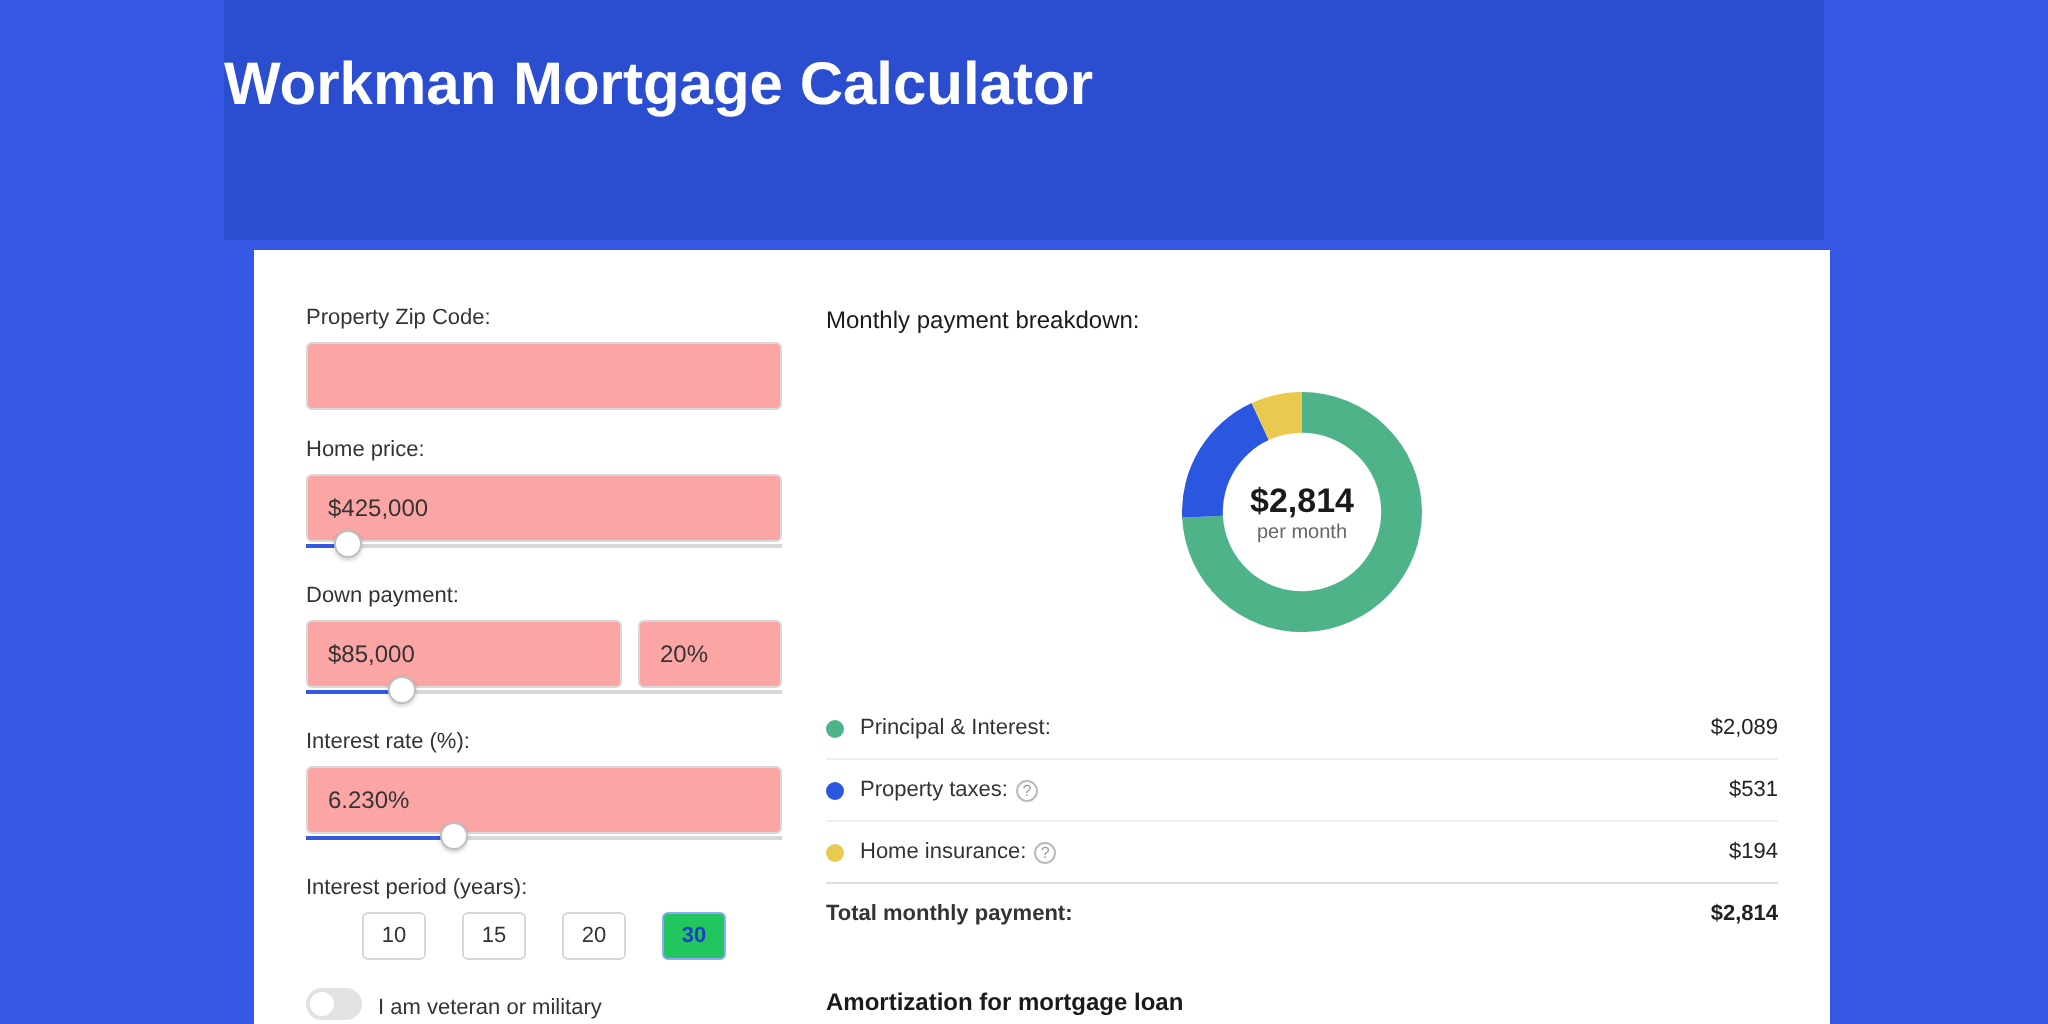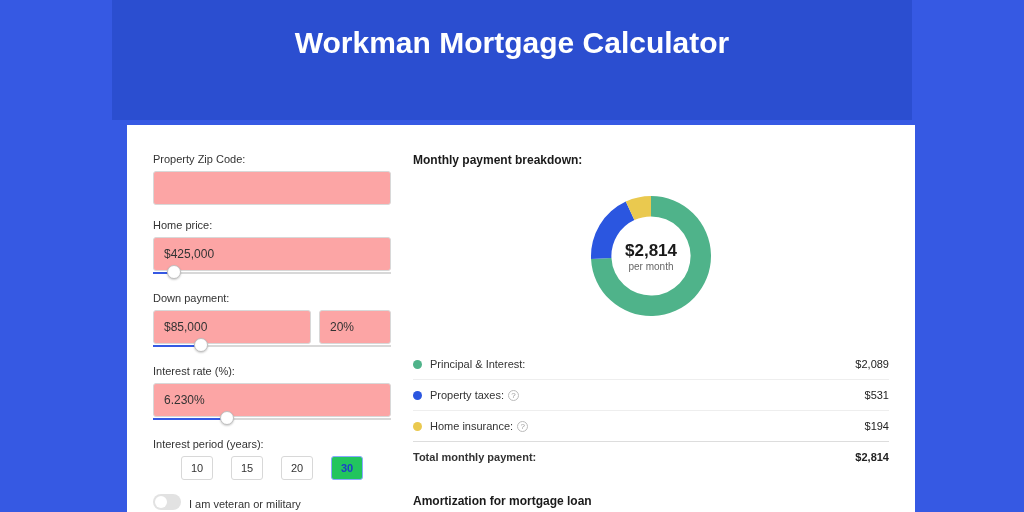--- a/index.html
+++ b/index.html
@@ -15,21 +15,20 @@
     background: #2b4ed0;
     height: 120px;
     width: 800px;
     margin: 0 auto;
     position: relative;
   }
   .page-title {
     color: #ffffff;
     font-size: 30px;
     font-weight: 700;
-    text-align: center;
     padding-top: 26px;
   }
   .panel {
     position: absolute;
     top: 125px;
     left: 127px;
     width: 788px;
     background: #ffffff;
     display: flex;
     padding: 28px 26px 40px 26px;
@@ -95,21 +94,21 @@
     background: #e2e2e2; position: relative;
   }
   .toggle-knob {
     position: absolute; left: 2px; top: 2px;
     width: 12px; height: 12px; border-radius: 50%;
     background: #fff;
   }
   .toggle-label { font-size: 11px; color: #333; }
 
   .section-title {
-    font-size: 12px; font-weight: 700; color: #1a1a1a;
+    font-size: 12px; font-weight: 400; color: #1a1a1a;
     margin-bottom: 14px;
   }
 
   .donut-wrap {
     display: flex; justify-content: center; align-items: center;
     height: 150px; position: relative; margin-bottom: 18px;
   }
   .donut { width: 126px; height: 126px; position: relative; }
   .donut-center {
     position: absolute; inset: 0;

